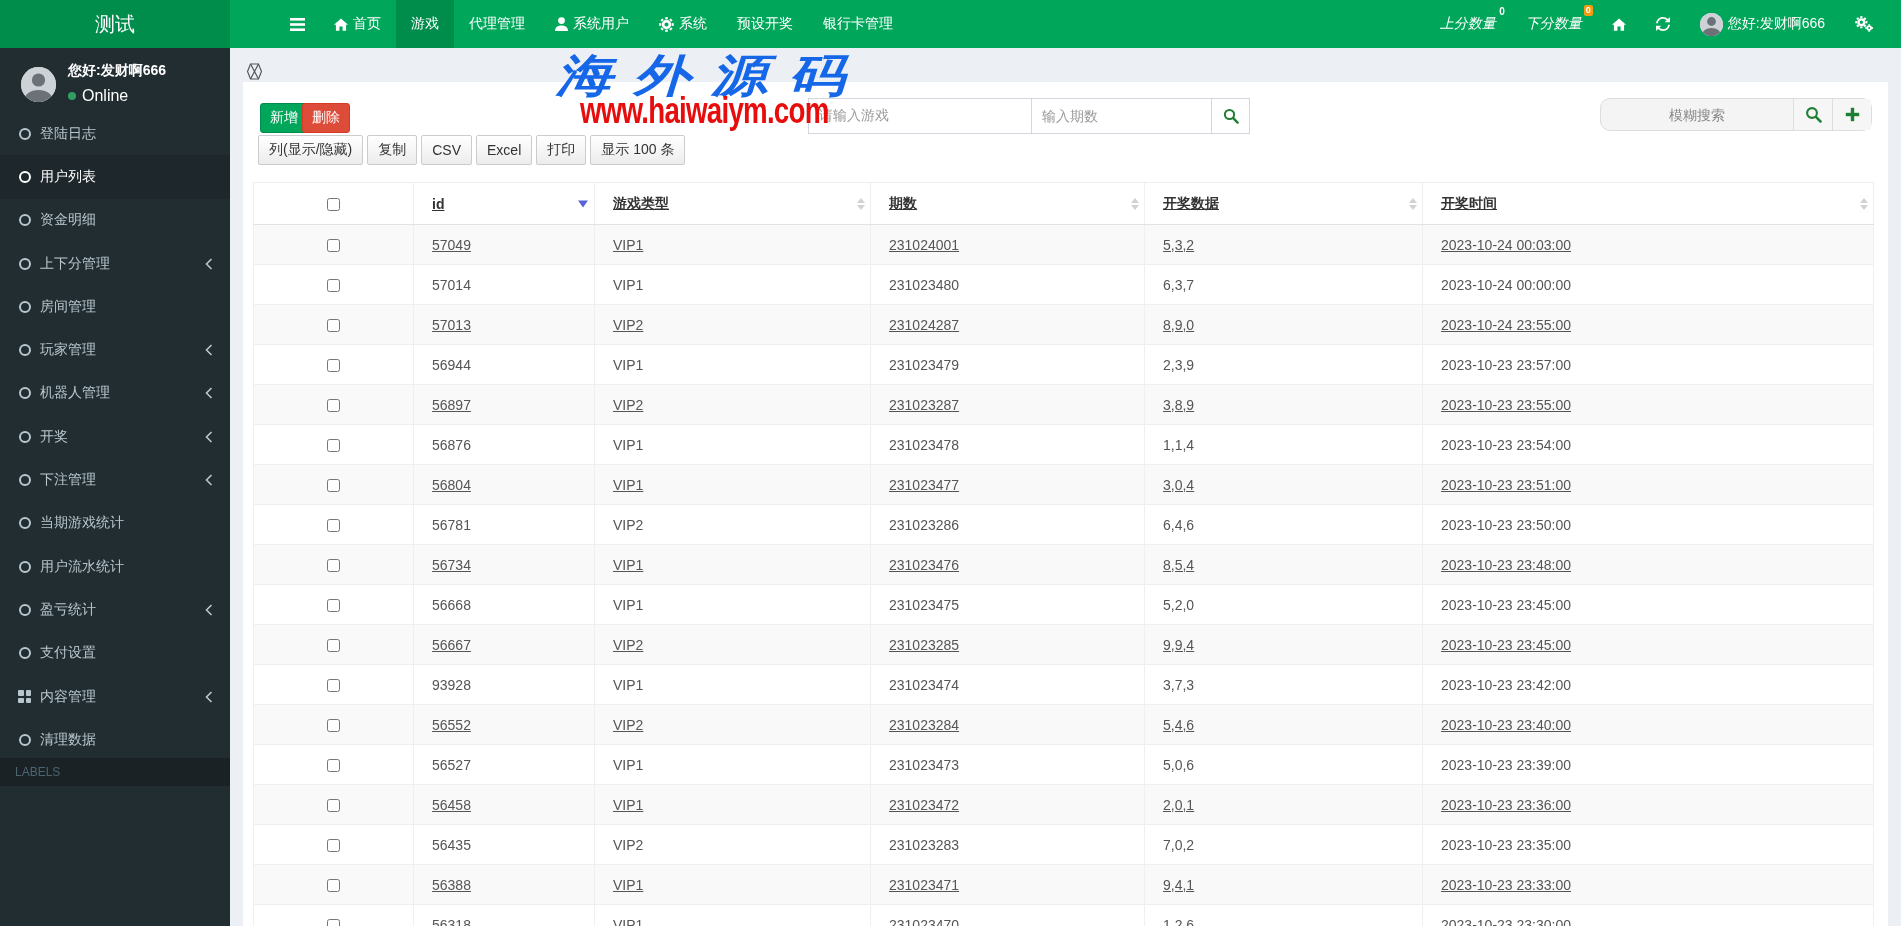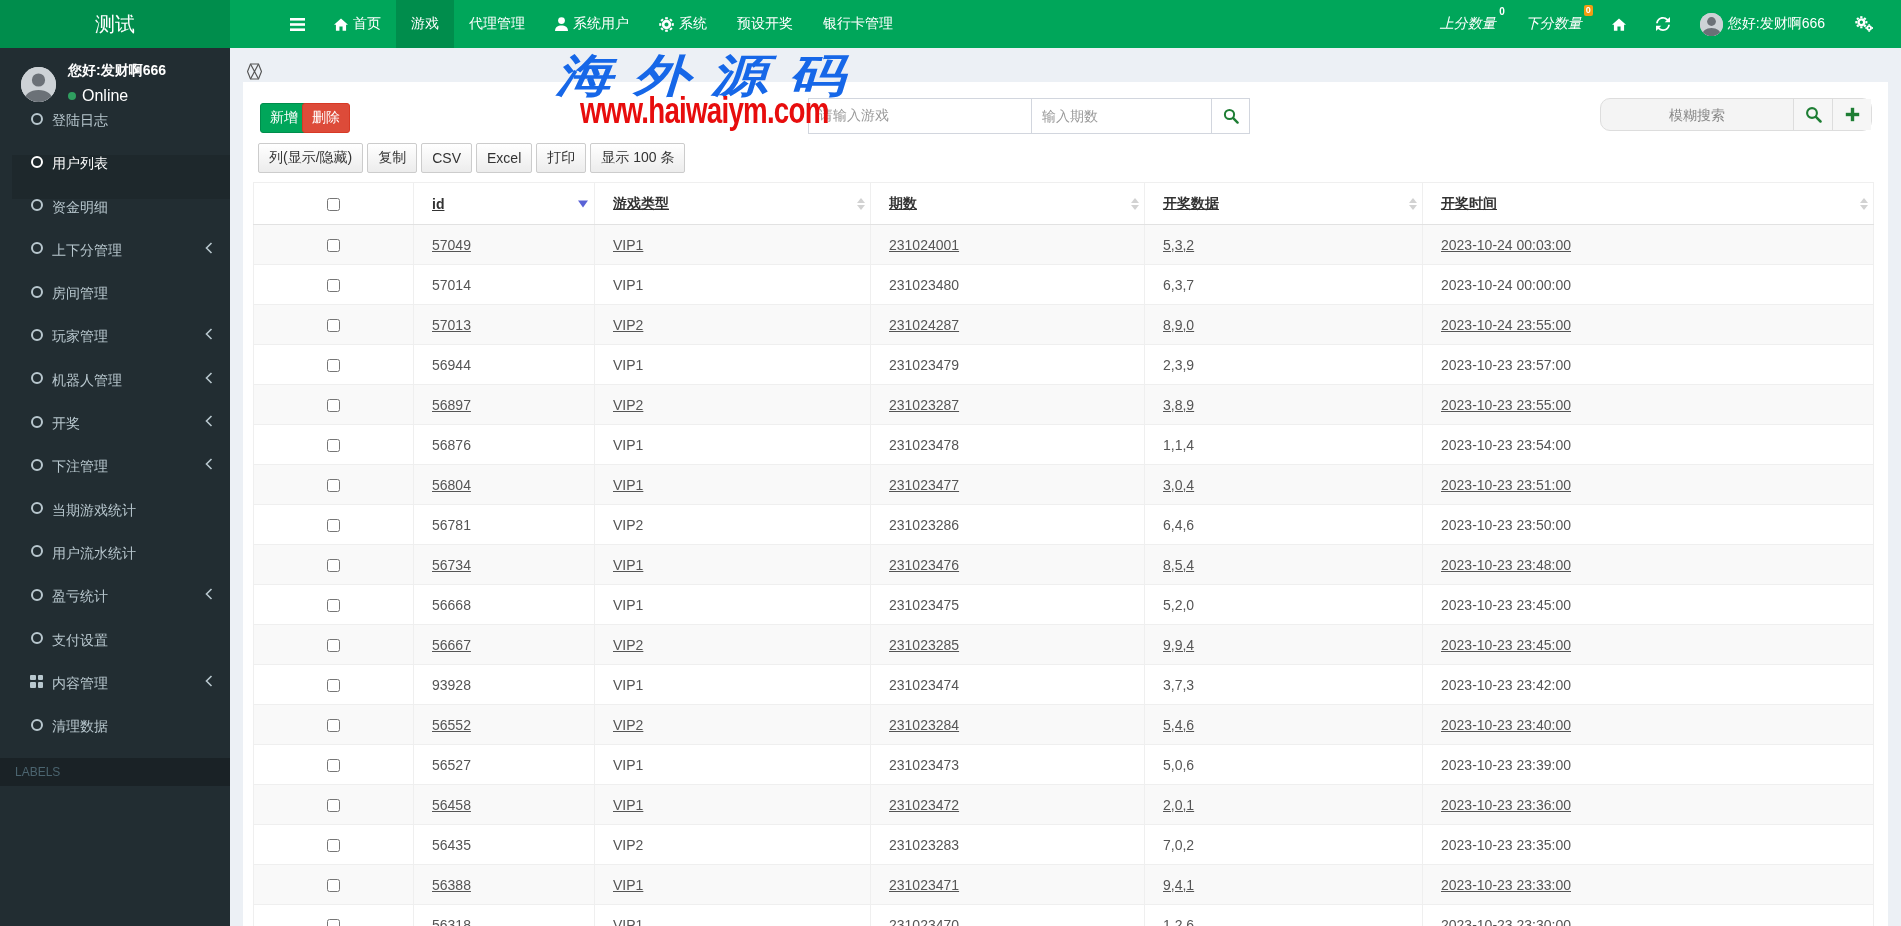--- a/index.html
+++ b/index.html
@@ -36,22 +36,22 @@
   .nav-avatar { width:23px; height:23px; border-radius:50%; overflow:hidden; background:#c8cdd2; flex:0 0 auto; }
   
   .sidebar { position:absolute; left:0; top:48px; width:230px; height:878px; background:#222d32; z-index:20; }
   .user-panel { position:relative; height:64px; }
   .user-avatar { position:absolute; left:21px; top:19px; width:35px; height:35px; border-radius:50%; overflow:hidden; background:#ccd0d4; }
   .user-name { position:absolute; left:68px; top:14px; color:#fff; font-weight:bold; font-size:14px; }
   .user-status { position:absolute; left:68px; top:39px; color:#fff; font-size:16px; display:flex; align-items:center; gap:6px; }
   .status-dot { width:8px; height:8px; border-radius:50%; background:#2f9e5f; display:inline-block; }
   .side-menu { list-style:none; }
   .side-item {
-    height:43.3px; display:flex; padding:0 15px 0 18px;
-    color:#b8c7ce; font-size:14px; cursor:pointer; position:relative;margin-left:12px;
+    height:43.3px; display:flex; align-items:center; padding:0 15px 0 18px;
+    color:#b8c7ce; font-size:14px; cursor:pointer; position:relative;
   }
   .side-item.active { background:#1e282c; color:#fff; }
   .side-icon { width:13px; height:13px; margin-right:9px; flex:0 0 auto; display:flex; align-items:center; justify-content:center; }
   .ring { display:block; width:12px; height:12px; border:2px solid currentColor; border-radius:50%; }
   .th-icon { width:13px; height:13px; flex:0 0 auto; display:grid; grid-template-columns:1fr 1fr; grid-template-rows:1fr 1fr; gap:2px; }
   .th-icon span { background:currentColor; border-radius:1px; }
   .side-label { flex:1 1 auto; }
   .side-chevron { width:8px; height:12px; flex:0 0 auto; margin-right:2px; }
   .side-header { height:28px; background:#1a2226; color:#4b646f; font-size:12px; display:flex; align-items:center; padding-left:15px; margin-top:-3px; }
   
@@ -68,21 +68,21 @@
   }
   .game-select .caret { margin-left:auto; width:0; height:0; border-left:5px solid transparent; border-right:5px solid transparent; border-top:6px solid #8c8c8c; }
   .issue-group { position:absolute; left:788px; top:16px; display:flex; }
   .issue-input { width:181px; height:36px; border:1px solid #d2d6de; padding:0 10px; font-size:14px; font-family:inherit; color:#333; outline:none; }
   .issue-input::placeholder { color:#999; }
   .issue-btn { width:38px; height:36px; background:#fff; border:1px solid #d2d6de; border-left:none; display:flex; align-items:center; justify-content:center; cursor:pointer; }
   .fuzzy-group { position:absolute; right:16px; top:16px; width:272px; height:33px; display:flex; border:1px solid #ddd; border-radius:10px; background:#f4f4f4; }
   .fuzzy-input { flex:1 1 auto; border:none; background:transparent; text-align:center; font-size:14px; font-family:inherit; color:#555; outline:none; }
   .fuzzy-input::placeholder { color:#888; }
   .fuzzy-btn { width:39px; border:none; border-left:1px solid #ddd; background:#f6f6f6; display:flex; align-items:center; justify-content:center; cursor:pointer; }
-  .dt-buttons { position:absolute; left:15px; top:61px; display:flex; gap:4px; }
+  .dt-buttons { position:absolute; left:15px; top:53px; display:flex; gap:4px; }
   .dt-btn {
     height:30px; padding:0 10px; border:1px solid #ccc; border-radius:2px; color:#333;
     background:linear-gradient(to bottom, #ffffff 0%, #ececec 100%); font-size:14px; cursor:pointer; font-family:inherit;
   }
   
   .grid { position:absolute; left:10px; top:100px; width:1620px; border-collapse:collapse; table-layout:fixed; }
   .grid th, .grid td { border:1px solid #efefef; overflow:hidden; white-space:nowrap; }
   .grid th {
     height:42px; background:#fff; text-align:left; font-weight:bold; color:#333; font-size:14px;
     padding:0 18px; position:relative; border-bottom:1px solid #e2e2e2; cursor:pointer;text-decoration:underline;

